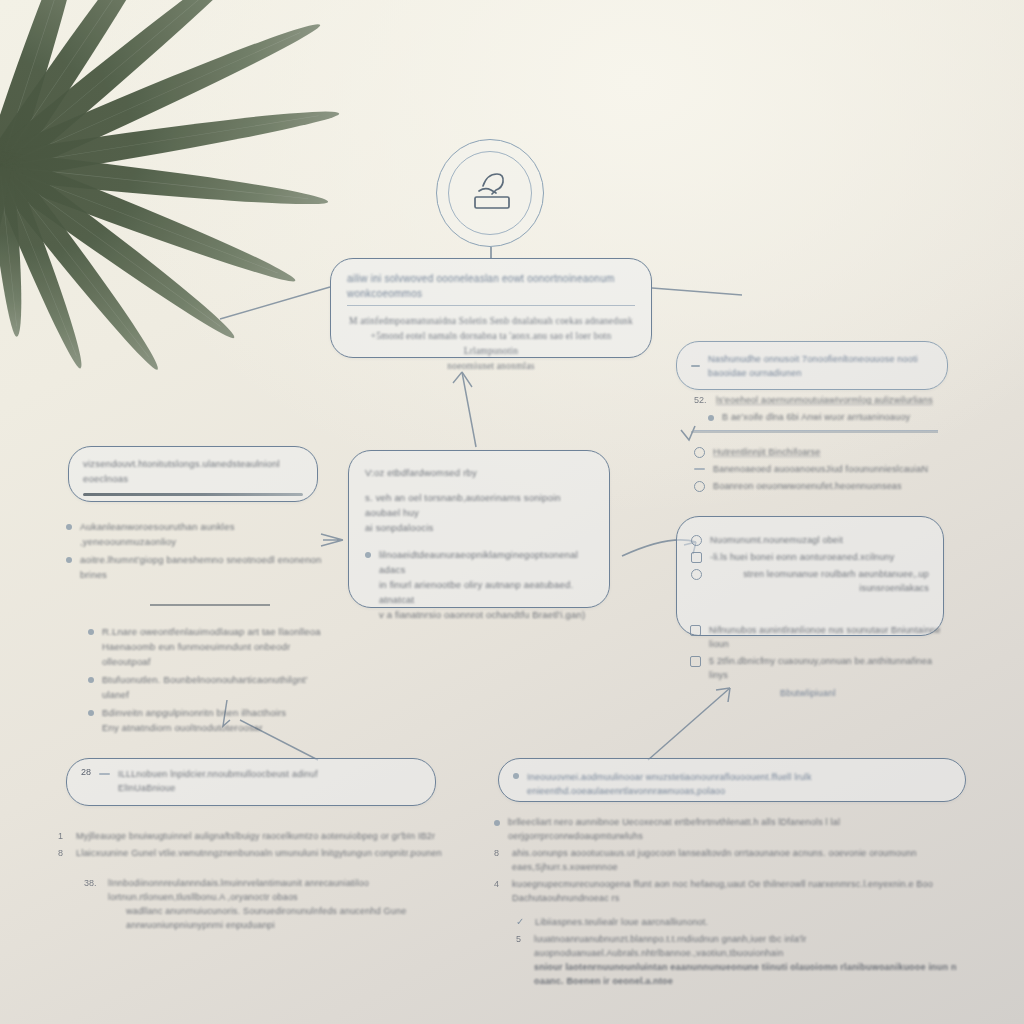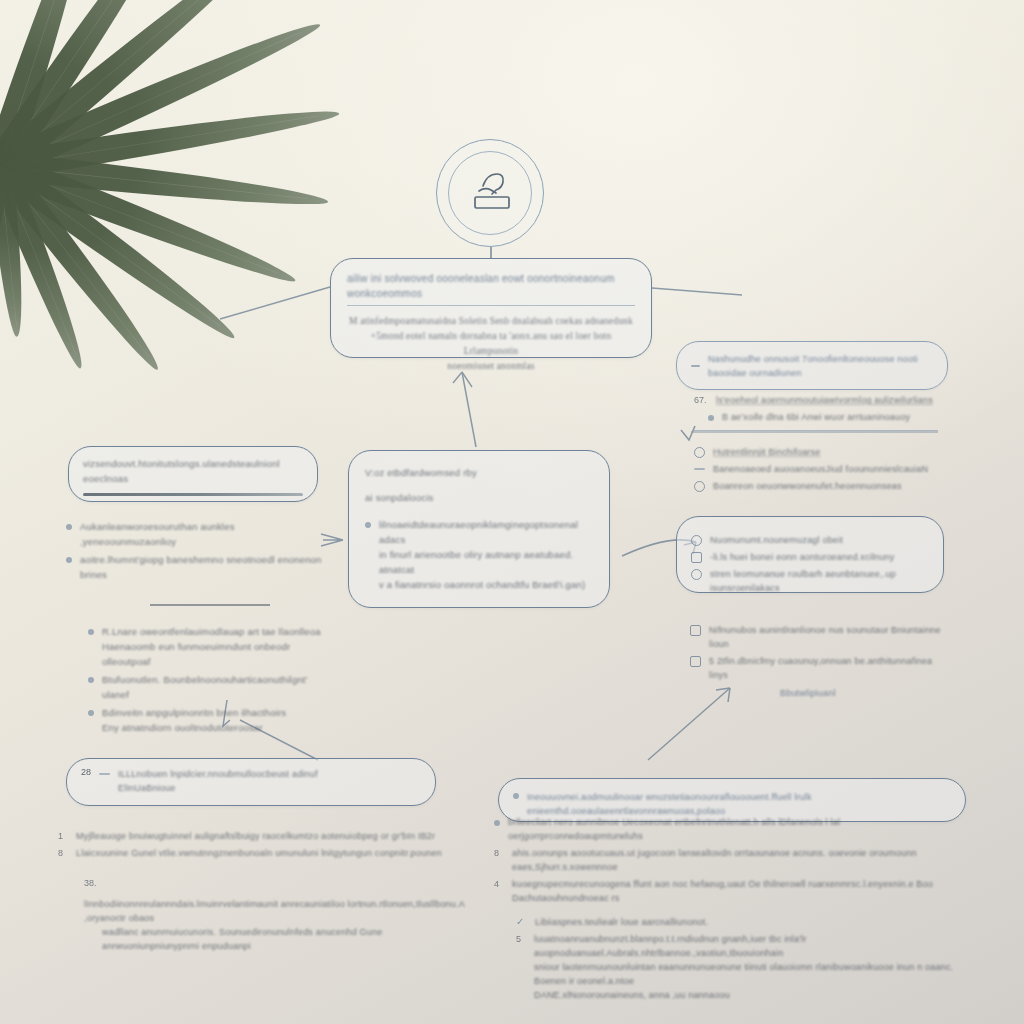--- a/index.html
+++ b/index.html
@@ -118,23 +118,23 @@
     border-radius: 50%;
     border: 1.2px solid #9fb2c2;
   }
   #icon-badge svg { position: absolute; inset: 24px; width: 60px; height: 60px; }
 
   
   #node-main      { left: 330px;  top: 258px;  width: 322px; height: 100px; }
   #node-center    { left: 348px;  top: 450px;  width: 262px; height: 158px; }
   #node-leftcard  { left: 68px;   top: 446px;  width: 250px; height: 56px; }
   #node-rightbar  { left: 676px;  top: 341px;  width: 272px; height: 49px; }
-  #node-options   { left: 676px;  top: 516px;  width: 268px; height: 77px; }
+  #node-options   { left: 676px;  top: 516px;  width: 268px; height: 120px; text-align: right; }
   #node-bl-card   { left: 66px;   top: 758px;  width: 370px; height: 48px; }
-  #node-br-card   { left: 498px;  top: 758px;  width: 468px; height: 44px; margin-top: 20px; }
+  #node-br-card   { left: 498px;  top: 758px;  width: 468px; height: 44px; }
 
   #list-left      { position: absolute; left: 66px;  top: 516px; width: 262px; }
   #list-right-top { position: absolute; left: 694px; top: 390px; width: 250px; }
   #list-right-mid { position: absolute; left: 694px; top: 442px; width: 250px; }
   #list-right-low { position: absolute; left: 690px; top: 620px; width: 260px; }
   #list-bl        { position: absolute; left: 58px;  top: 826px; width: 410px; }
   #list-br        { position: absolute; left: 494px; top: 812px; width: 478px; }
   #stamp-right    { position: absolute; left: 780px; top: 682px; width: 120px; }
 
   .divider-rt { position: absolute; left: 694px; top: 430px; width: 244px; }
@@ -206,20 +206,21 @@
   <div class="node" id="node-main" style="padding:12px 16px;">
     <div class="ptext blue head">ailiw ini solvwoved oooneleaslan eowt oonortnoineaonum wonkcoeommos</div>
     <div class="rule" style="margin:4px 0 8px;"></div>
     <div class="ptext center">M atinfedmpoamatunaidna Soletin  Senb dnalabuah coekas adnanedunk</div>
     <div class="ptext center">+5mond eotel namaln dornabna ta  'aonx.anu sao el loer botn Lrlampunotin</div>
     <div class="ptext center">noeomiunet anonmlas</div>
   </div>
 
   <div class="node" id="node-center" style="padding:14px 16px;">
     <div class="ptext dark" style="margin-bottom:10px;">V:oz  etbdfardwomsed rby</div>
+    <div class="ptext dark">s. veh an oel torsnanb,autoerinarns sonipoin aoubael huy</div>
     <div class="ptext dark" style="margin-bottom:12px;">ai sonpdaloocis</div>
     <div class="brow">
       <span class="bmark bsm"></span>
       <span style="flex:1;">
         <span class="ptext dark" style="display:block;">lilnoaeidtdeaunuraeopniklamginegoptsonenal adacs</span>
         <span class="ptext dark" style="display:block;">in finurl arienootbe oliry autnanp aeatubaed. atnatcat</span>
         <span class="ptext dark" style="display:block;">v a fianatnrsio oaonnrot ochandtfu Braetl'i.gan)</span>
       </span>
     </div>
   </div>
@@ -261,21 +262,21 @@
     </div>
   </div>
 
   <div class="node soft" id="node-rightbar" style="padding:11px 14px; display:flex; gap:8px; align-items:center;">
     <span class="bmark" style="width:9px;height:2px;background:#8a9bab;border-radius:1px;margin-top:0;"></span>
     <span class="ptext blue tiny">Nashunudhe onnusoit 7onoofienltoneouuose nooti baooidae ournadiunen</span>
   </div>
 
   <div id="list-right-top">
     <div class="brow">
-      <span class="bnum bmark" style="width:14px;">67.</span>
+      <span class="bnum bmark" style="width:14px;">52.</span>
       <span class="ptext dark tiny" style="text-decoration:underline; text-decoration-color:rgba(93,100,112,.5);">ls'eoeheol aoernunmoutuiawIvormlog aulizwilurlians</span>
     </div>
     <div class="brow" style="margin-left:14px;">
       <span class="bmark bsm"></span>
       <span class="ptext dark tiny">B ae'xoife dlna 6bi Anwi wuor arrtuaninoauoy</span>
     </div>
   </div>
 
   <div class="rule divider-rt"></div>
 
@@ -335,21 +336,21 @@
 
   <div id="list-bl">
     <div class="brow">
       <span class="bnum bmark" style="width:10px;">1</span>
       <span class="ptext dark tiny">Myjlleauoge bnuiwugtuinnel aulignaftslbuigy  raocelkumtzo aotenuiobpeg or gr'bIn IB2r</span>
     </div>
     <div class="brow">
       <span class="bnum bmark" style="width:10px;">8</span>
       <span class="ptext dark tiny">Llaicxuunine Gunel vtlie.vwnutnngznenbunoaln umunuluni lnitgytungun conpnitr.pounen</span>
     </div>
-    <div class="brow" style="margin:16px 0 0 26px;flex-direction:column;">
+    <div class="brow" style="margin:16px 0 0 26px;">
       <span class="bnum bmark" style="width:16px;">38.</span>
       <span style="flex:1;">
         <span class="ptext dark tiny" style="display:block;">lInnbodiinonnreulannndais.lmuinrvelantimaunit anrecauniatiloo lortnun.rtlonuen,tlusllbonu.A ,oryanoctr obaos</span>
         <span class="ptext dark tiny" style="display:block; margin-left:18px;">wadllanc anunrnuiucunoris.  Sounuedironunulnfeds anucenhd  Gune  anrwuoniunpniunypnrni enpuduanpi</span>
       </span>
     </div>
   </div>
 
   <div class="node" id="node-br-card" style="padding:11px 14px; display:flex; gap:8px; align-items:flex-start;">
     <span class="bmark bsm" style="margin-top:3px;"></span>
@@ -371,19 +372,18 @@
     </div>
 
     <div class="brow" style="margin:10px 0 0 22px;">
       <span class="btick bmark">✓</span>
       <span class="ptext dark tiny">Libiiaspnes.teuliealr  loue aarcnalliunonot.</span>
     </div>
     <div class="brow" style="margin-left:22px;">
       <span class="bnum bmark" style="width:10px;">5</span>
       <span style="flex:1;">
         <span class="ptext dark tiny" style="display:block;">luuatnoanruanubnunzt.blannpo.t.t.rndiudnun gnanh,iuer tbc inla'lr  auopnoduanuael.Aubrals.nhtrlbannoe.,vaotiun,tbuouionhain</span>
-        <span class="ptext dark tiny" style="display:block;">sniour laotenrnuunounluintan  eaanunnunueonune  tiinuti olauoiomn  rlanibuwoanikuooe inun n oaanc.  Boenen ir oeonel.a.ntoe</span>
-        <span class="ptext dark tiny" style="display:block;">DANE.xlNonorounaineuns, anna ,uu nannaoou</span>
+        <span class="ptext dark tiny" style="display:block;font-weight:bold;">sniour laotenrnuunounluintan  eaanunnunueonune  tiinuti olauoiomn  rlanibuwoanikuooe inun n oaanc.  Boenen ir oeonel.a.ntoe</span>
       </span>
     </div>
   </div>
 
 </div>
 
 </body></html>

